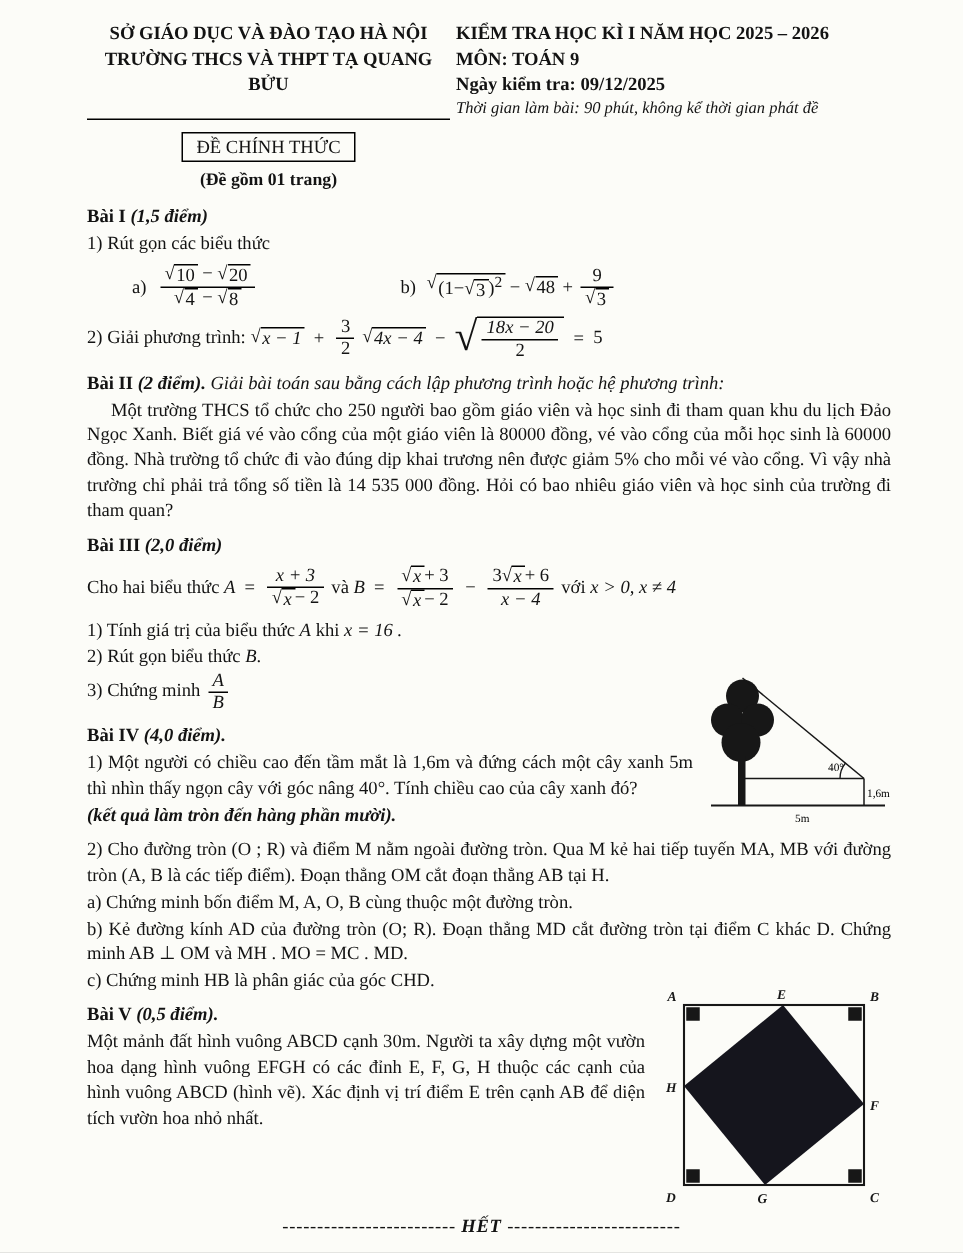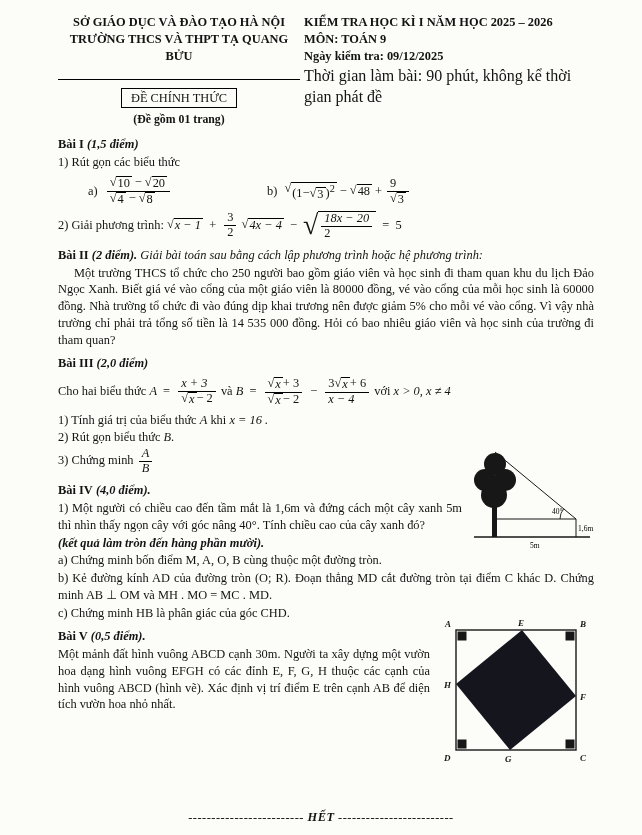--- a/index.html
+++ b/index.html
@@ -9,33 +9,33 @@
         position:relative;overflow:hidden}
   .b{font-weight:bold}.i{font-style:italic}
   .header{display:flex;justify-content:space-between}
   .hl{width:242px;text-align:center;flex:none}
   .hr{width:290px;flex:none}
   .hl-dept{font-weight:bold}
   .hl-school{font-weight:bold;border-bottom:1px solid #000;padding-bottom:14px;display:inline-block}
   .official-box{display:inline-block;border:1.3px solid #000;padding:1px 9px;font-weight:normal;margin-top:8px}
   .hl-note{font-weight:bold;font-size:11.8px;margin-top:3px}
   .hr-title,.hr-subject,.hr-date{font-weight:bold}
-  .hr-duration{font-size:16px}
+  .hr-duration{font-style:italic;font-size:11px}
   .content{margin-left:0;margin-top:9px}
   .sec{margin-top:6px}
   .line{margin-top:1px}
   p.just{text-align:justify;margin-top:1px}
   .indent{text-indent:16px}
   .frow{display:flex;align-items:center;margin:5px 0 3px}
   .fa{margin-left:30px}.fb{margin-left:95px}
   .lbl{margin-right:7px}
   .expr{display:inline-flex;align-items:center}
   .op{margin:0 3px}
   .vit{font-style:italic}
-  .frac{display:inline-flex;flex-direction:column;vertical-align:middle;margin:0 2px;line-height:1.12}
+  .frac{display:inline-flex;flex-direction:column;text-align:center;vertical-align:middle;margin:0 2px;line-height:1.12}
   .frac>.num{border-bottom:1px solid #000;padding:0 3px;white-space:nowrap}
   .frac>.den{padding:0 3px;white-space:nowrap}
   .sqrt{display:inline-flex;align-items:flex-start;white-space:nowrap;vertical-align:middle}
   .sqrt::before{content:"√";font-style:normal;line-height:1.12}
   .sqrt>.rad{border-top:1px solid #000;line-height:1.12;padding:0 2px 0 1px}
   .sqrt.tall::before{font-size:2.25em;line-height:1;font-weight:300}
   .eqline{margin-top:4px}
   .mline{margin:5px 0 4px}
   .note{font-weight:bold;font-style:italic}
   .fig-tree{float:right;margin:-34px 0 4px 10px}
@@ -206,20 +206,21 @@
         <text x="80" y="66" font-size="7.5">40°</text>
         <text x="106" y="83" font-size="7.5">1,6m</text>
         <text x="58" y="100" font-size="7.5">5m</text>
       </svg>
       <div>
         <span class="b">Bài IV</span>
         <span class="b i">(4,0 điểm).</span>
       </div>
       <p class="just">1) Một người có chiều cao đến tầm mắt là 1,6m và đứng cách một cây xanh 5m thì nhìn thấy ngọn cây với góc nâng 40°. Tính chiều cao của cây xanh đó?</p>
       <div class="line note">(kết quả làm tròn đến hàng phần mười).</div>
+      <p class="just clearr">2) Cho đường tròn (O ; R) và điểm M nằm ngoài đường tròn. Qua M kẻ hai tiếp tuyến MA, MB với đường tròn (A, B là các tiếp điểm). Đoạn thẳng OM cắt đoạn thẳng AB tại H.</p>
       <div class="line">a) Chứng minh bốn điểm M, A, O, B cùng thuộc một đường tròn.</div>
       <p class="just">b) Kẻ đường kính AD của đường tròn (O; R). Đoạn thẳng MD cắt đường tròn tại điểm C khác D. Chứng minh AB ⊥ OM và MH . MO = MC . MD.</p>
       <div class="line">c) Chứng minh HB là phân giác của góc CHD.</div>
     </section>
 
     <section class="sec">
       <svg class="fig-square" width="152" height="148" viewBox="0 0 152 148" aria-hidden="true">
         <rect x="14" y="14" width="120" height="120" fill="none" stroke="#171717" stroke-width="1.4"></rect>
         <polygon points="80,14 134,80 68,134 14,68" fill="#15151d"></polygon>
         <g fill="#171717">

